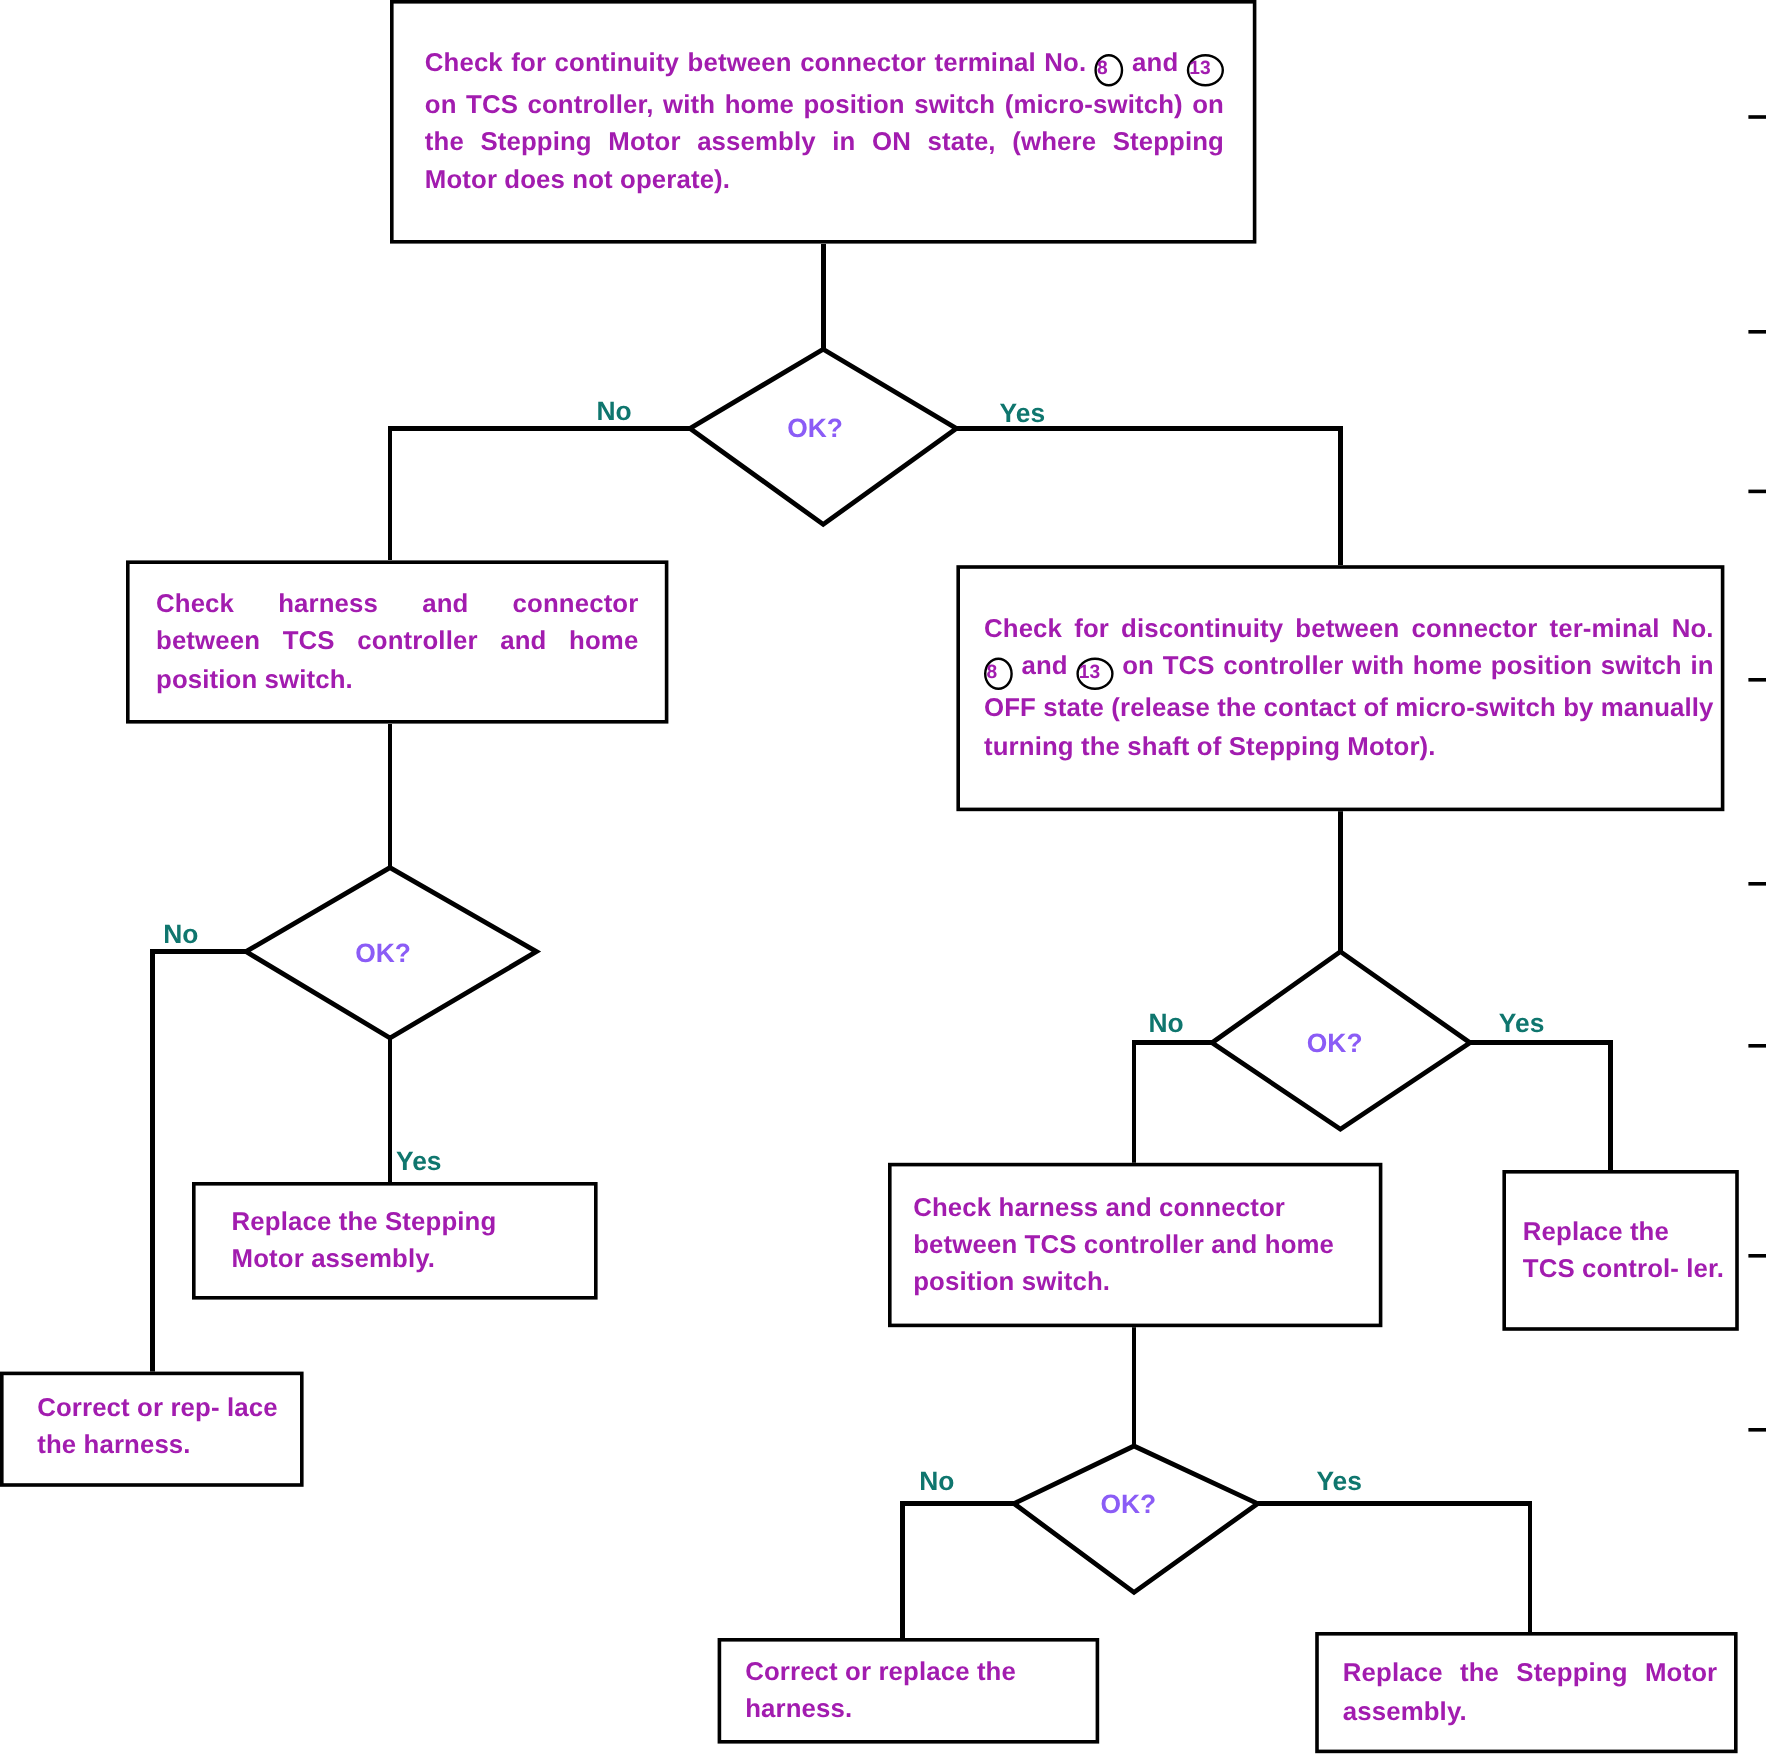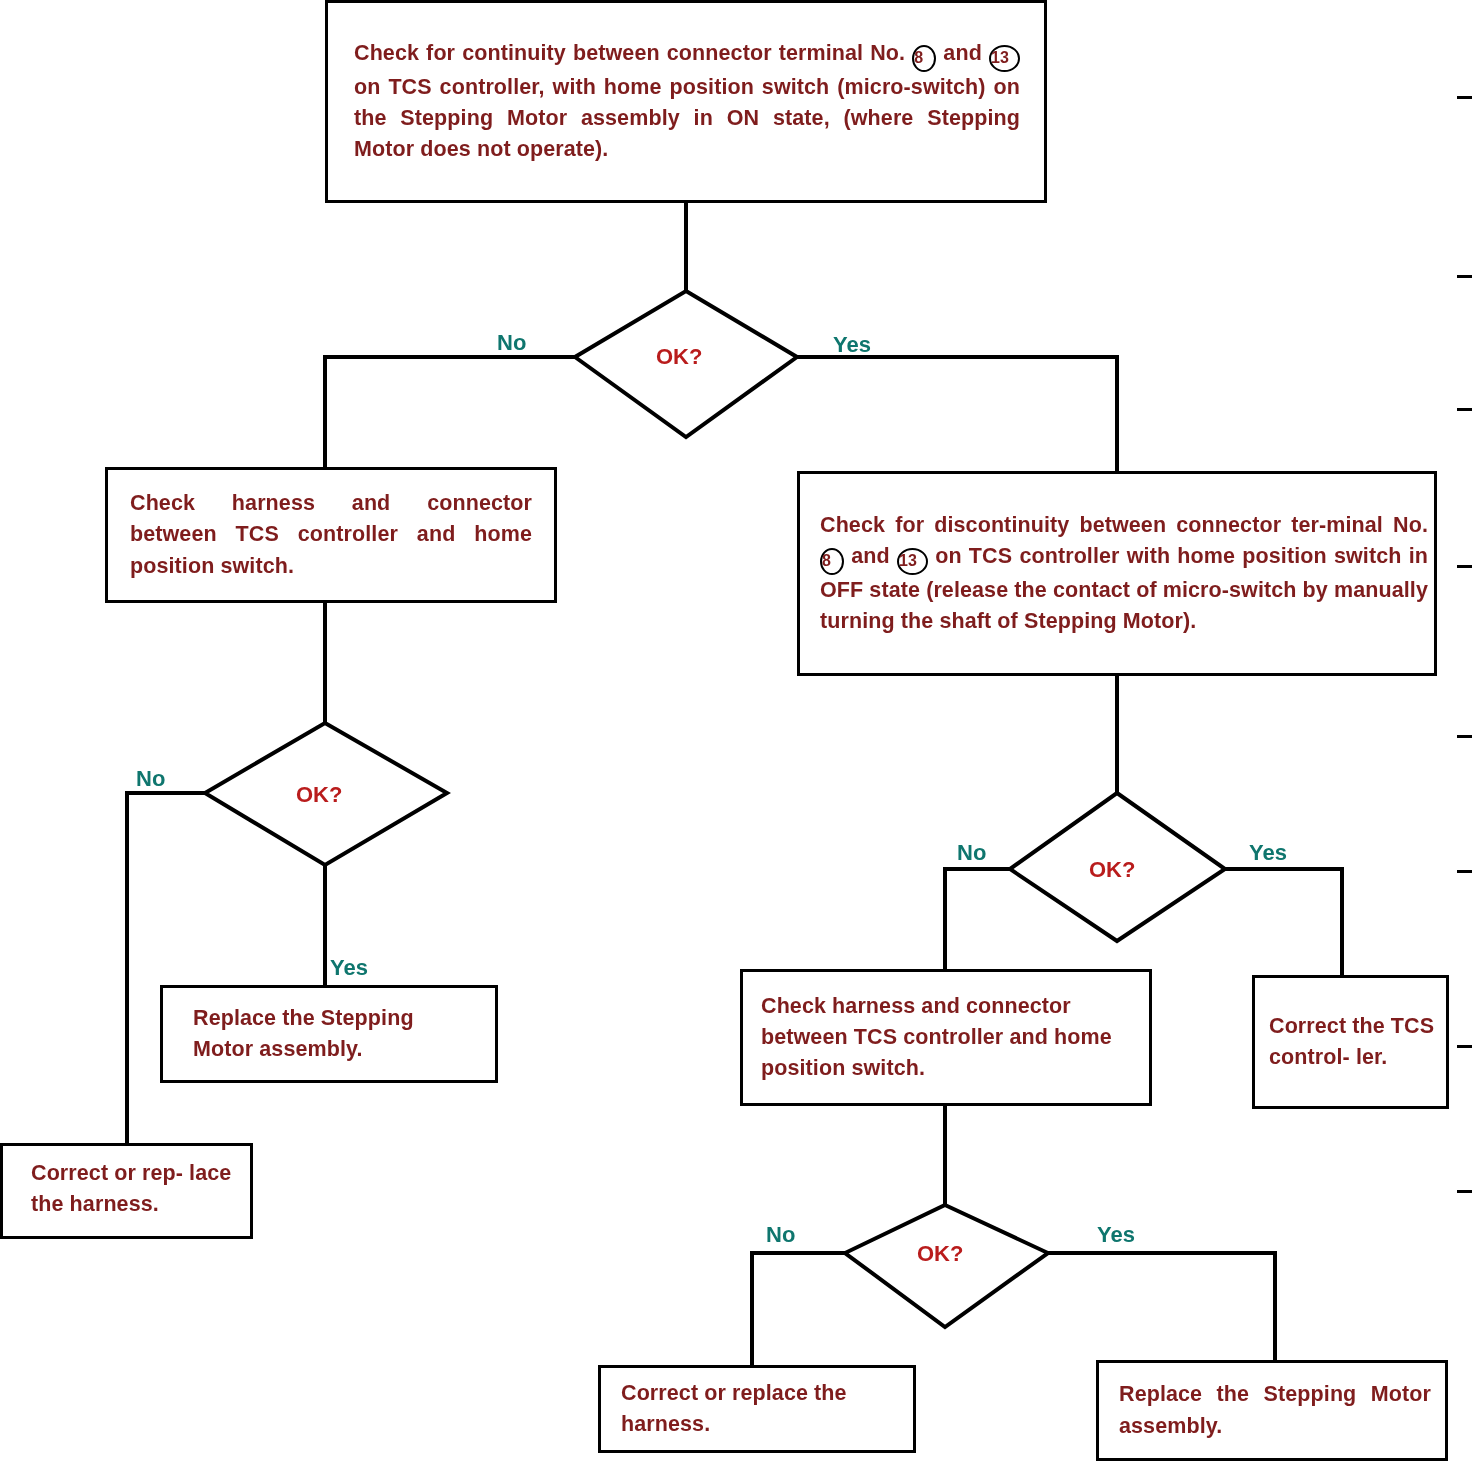--- a/index.html
+++ b/index.html
@@ -20,21 +20,21 @@
     top: 0;
     left: 0;
     width: 1472px;
     height: 1464px;
   }
   .node-box {
     position: absolute;
     box-sizing: border-box;
     border: 3px solid #000000;
     background: #ffffff;
-    color: #7f1d1d;
+    color: #a21caf;
     font-family: "Liberation Sans", sans-serif;
     font-weight: bold;
     display: flex;
     align-items: center;
     z-index: 3;
   }
   .node-box .txt {
     display: block;
     width: 100%;
     text-align: justify;
@@ -50,21 +50,21 @@
     font-family: "Liberation Sans", sans-serif;
     font-weight: bold;
     color: #0f766e;
     z-index: 4;
     white-space: nowrap;
   }
   .diamond-text {
     position: absolute;
     font-family: "Liberation Sans", sans-serif;
     font-weight: bold;
-    color: #b91c1c;
+    color: #8b5cf6;
     z-index: 4;
     white-space: nowrap;
   }
   .circnum {
     display: inline-block;
     border: 2.5px solid #000;
     border-radius: 50%;
     line-height: 1;
     text-align: center;
     font-weight: bold;
@@ -176,21 +176,21 @@
 
   <div class="diamond-text" style="left:1089px; top:857px; font-size:22px;">OK?</div>
   <div class="label" style="left:957px; top:840px; font-size:22px;">No</div>
   <div class="label" style="left:1249px; top:840px; font-size:22px;">Yes</div>
 
   <div class="node-box nojust" style="left:740px; top:969px; width:412px; height:137px; padding:10px 14px 10px 18px; font-size:21.5px;">
     <span class="txt">Check harness and connector between TCS controller and home position switch.</span>
   </div>
 
   <div class="node-box nojust" style="left:1252px; top:975px; width:197px; height:134px; padding:10px 8px 10px 14px; font-size:21.5px;">
-    <span class="txt">Correct the TCS control- ler.</span>
+    <span class="txt">Replace the TCS control- ler.</span>
   </div>
 
   <div class="diamond-text" style="left:917px; top:1241px; font-size:22px;">OK?</div>
   <div class="label" style="left:766px; top:1222px; font-size:22px;">No</div>
   <div class="label" style="left:1097px; top:1222px; font-size:22px;">Yes</div>
 
   <div class="node-box nojust" style="left:598px; top:1365px; width:318px; height:88px; padding:8px 12px 8px 20px; font-size:21.5px;">
     <span class="txt">Correct or replace the harness.</span>
   </div>
 

